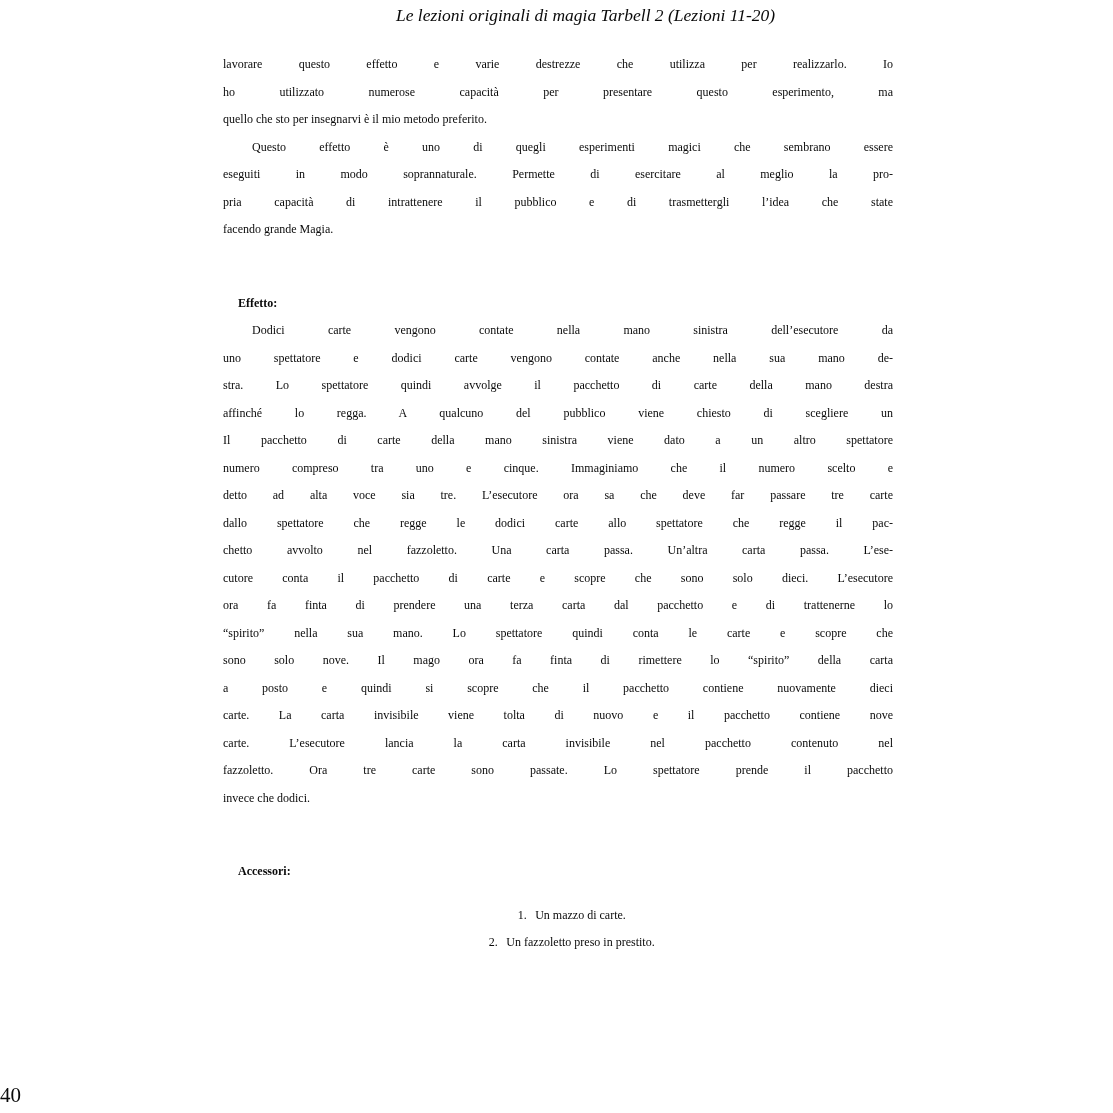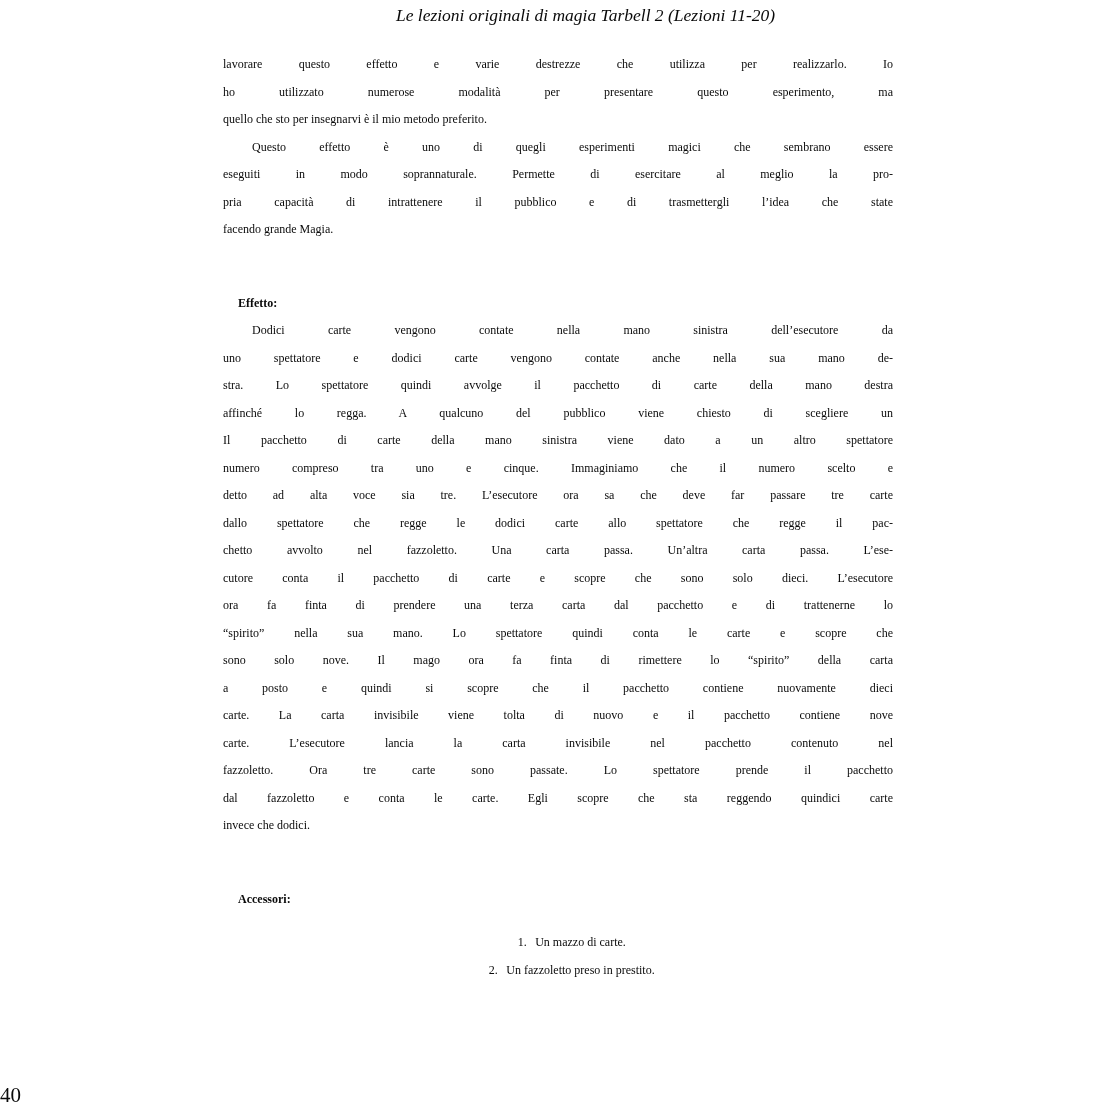--- a/index.html
+++ b/index.html
@@ -78,21 +78,21 @@
 </style>
 </head>
 <body>
 
 <div class="page">
   <header class="running-header">Le lezioni originali di magia Tarbell 2 (Lezioni 11-20)</header>
 
   <main class="text-block">
       <div class="para">
         <div class="line">lavorare questo effetto e varie destrezze che utilizza per realizzarlo. Io</div>
-        <div class="line">ho utilizzato numerose modalità per presentare questo esperimento, ma</div>
+        <div class="line">ho utilizzato numerose capacità per presentare questo esperimento, ma</div>
         <div class="line last">quello che sto per insegnarvi è il mio metodo preferito.</div>
       </div>
       <div class="para">
         <div class="line indent">Questo effetto è uno di quegli esperimenti magici che sembrano essere</div>
         <div class="line">eseguiti in modo soprannaturale. Permette di esercitare al meglio la pro-</div>
         <div class="line">pria capacità di intrattenere il pubblico e di trasmettergli l’idea che state</div>
         <div class="line last">facendo grande Magia.</div>
       </div>
       <div class="heading">Effetto:</div>
       <div class="para">
@@ -106,21 +106,20 @@
         <div class="line">dallo spettatore che regge le dodici carte allo spettatore che regge il pac-</div>
         <div class="line">chetto avvolto nel fazzoletto. Una carta passa. Un’altra carta passa. L’ese-</div>
         <div class="line">cutore conta il pacchetto di carte e scopre che sono solo dieci. L’esecutore</div>
         <div class="line">ora fa finta di prendere una terza carta dal pacchetto  e di trattenerne lo</div>
         <div class="line">“spirito” nella sua mano. Lo spettatore quindi conta le carte e scopre che</div>
         <div class="line">sono solo nove. Il mago ora fa finta di rimettere lo “spirito” della carta</div>
         <div class="line">a posto e quindi si scopre che il pacchetto contiene nuovamente dieci</div>
         <div class="line">carte. La carta invisibile viene tolta di nuovo e il pacchetto contiene nove</div>
         <div class="line">carte. L’esecutore lancia la carta invisibile nel pacchetto contenuto nel</div>
         <div class="line">fazzoletto. Ora tre carte sono passate. Lo spettatore prende il pacchetto</div>
-        <div class="line">dal fazzoletto e conta le carte. Egli scopre che sta reggendo quindici carte</div>
         <div class="line last">invece che dodici.</div>
       </div>
       <div class="heading">Accessori:</div>
       <div class="list">
         <div class="list-item"><span class="marker">1.</span><span>Un mazzo di carte.</span></div>
         <div class="list-item"><span class="marker">2.</span><span>Un fazzoletto preso in prestito.</span></div>
       </div>
     </main>
 
   <footer class="page-number">40</footer>

